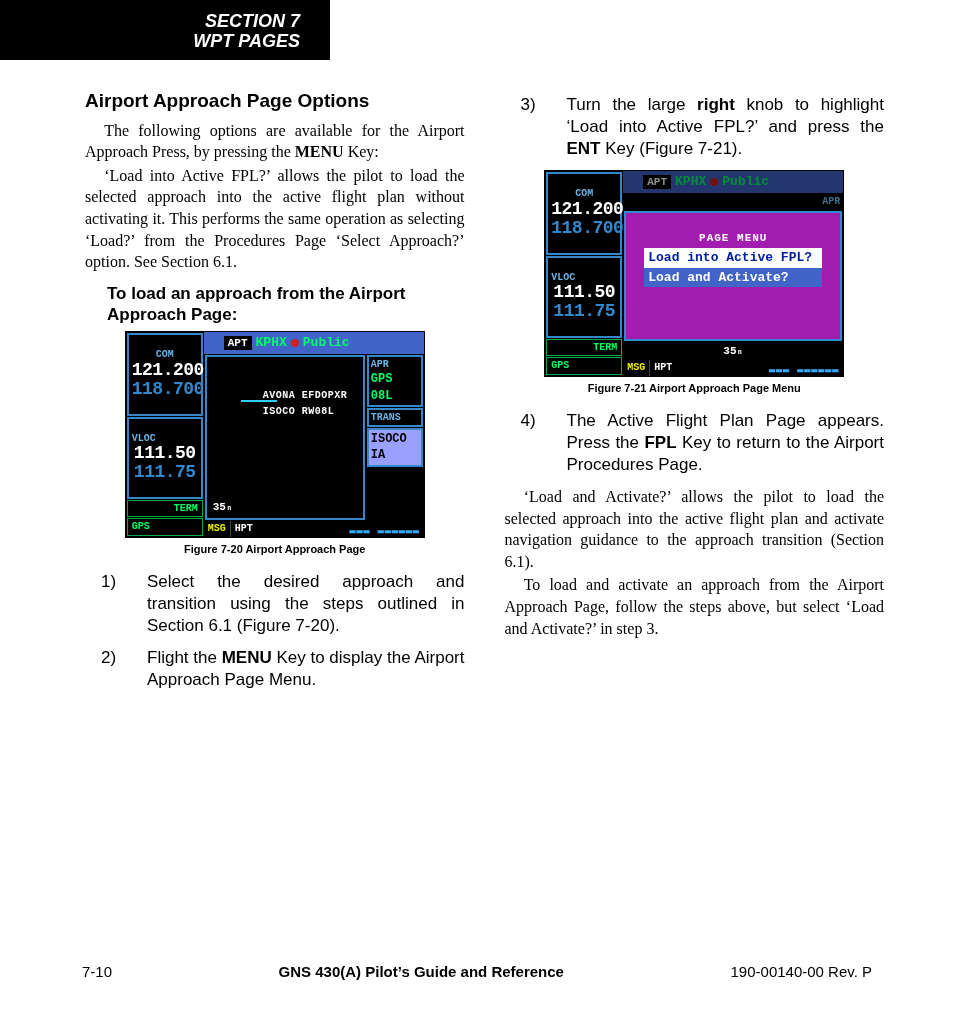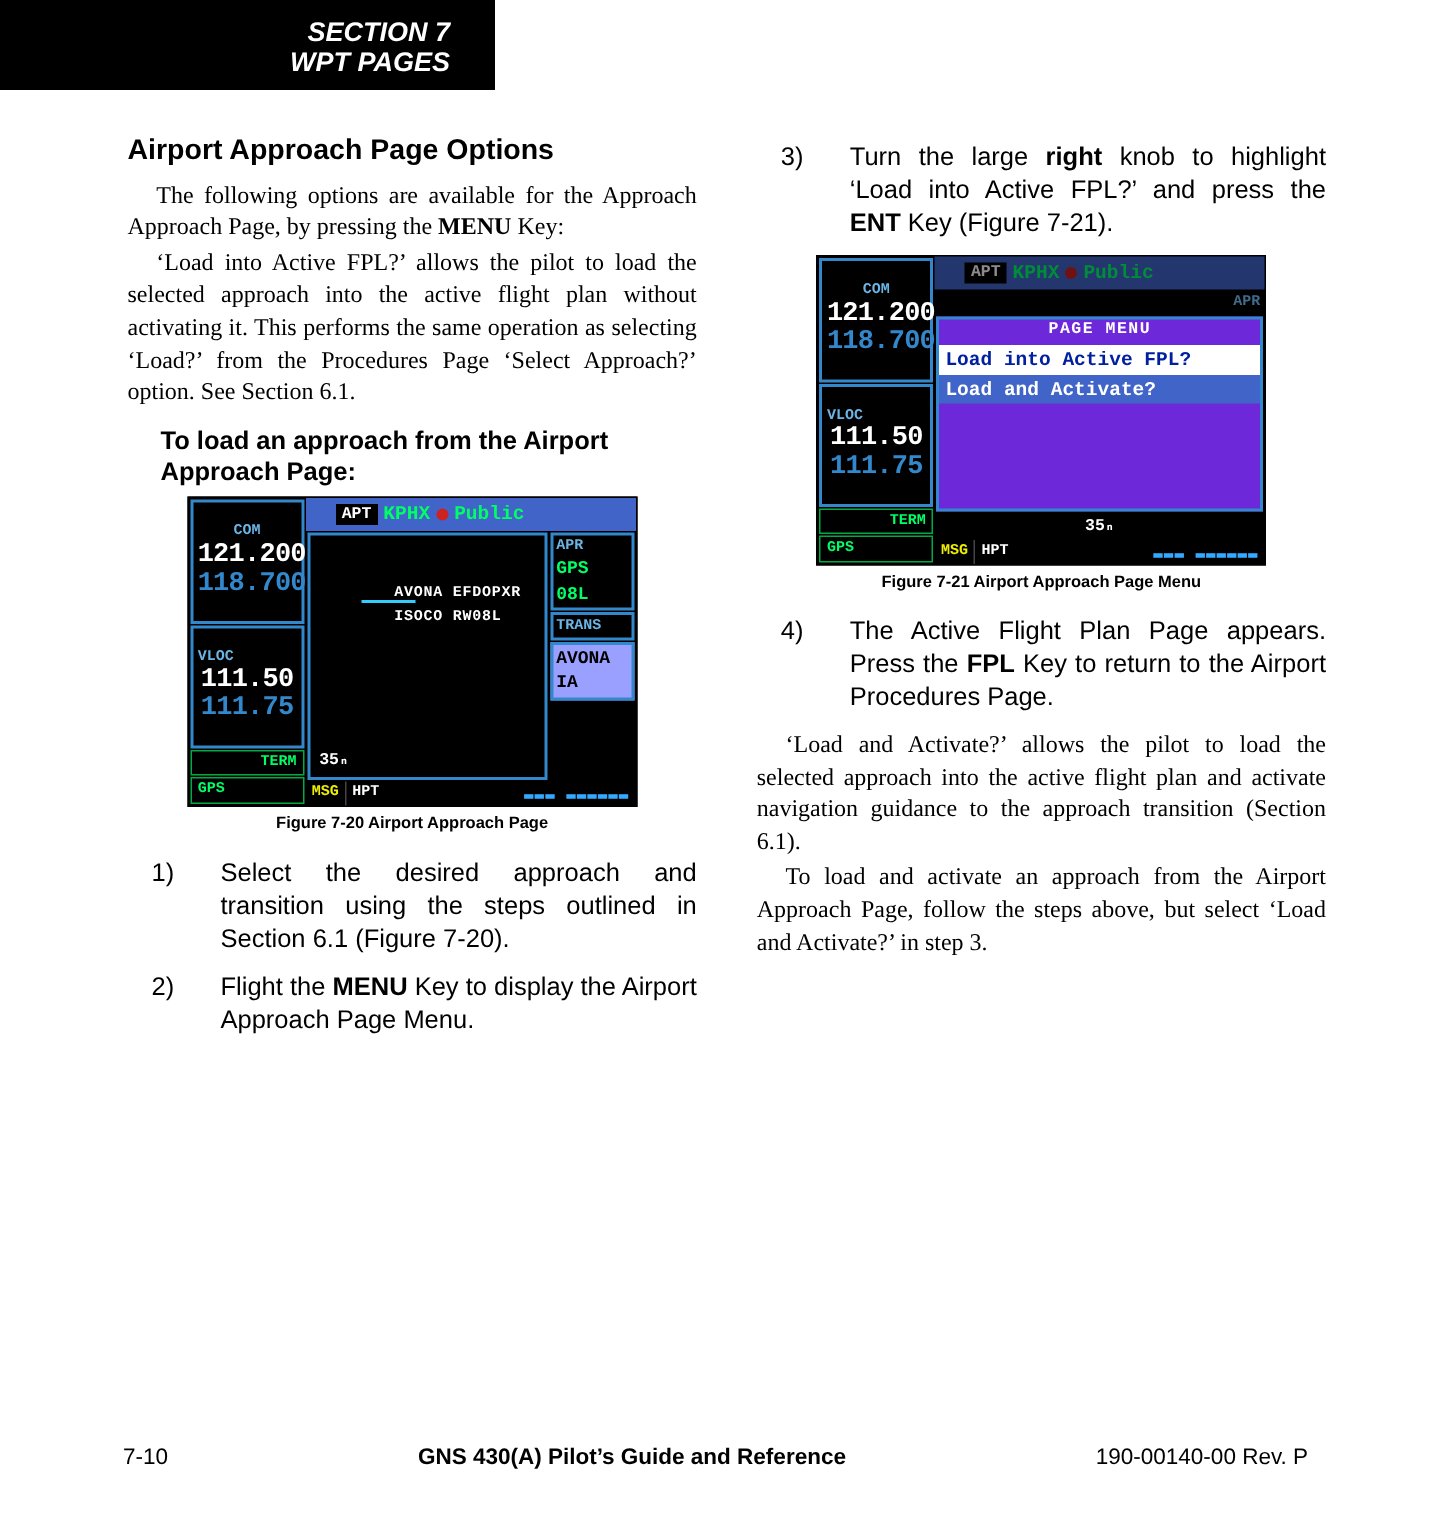--- a/index.html
+++ b/index.html
@@ -182,24 +182,24 @@
   .gps-bottom {
     display: flex;
     font-size: 10px;
   }
   .gps-bottom .b { padding: 1px 4px; }
   .b-msg { background:#000; color:#ee0; }
   .b-hpt { background:#000; color:#fff; border-left:1px solid #444; padding:1px 6px;}
   .b-bars { background:#000; color:#3af; flex:1; text-align:right; padding:1px 6px; letter-spacing:1px;}
   
   .menu-overlay {
-    background: #6d28d9;
+    background: #a21caf;
     border: 2px solid #3388cc;
     margin: 1px;
-    padding: 0;
+    padding: 18px;
     flex:1;
     min-height: 66px;
     position: relative;
   }
   .menu-title {
     color: #fff;
     font-size: 11px;
     text-align: center;
     letter-spacing: 1px;
     margin-bottom: 2px;
@@ -245,21 +245,21 @@
     <div class="line1">SECTION 7</div>
     <div class="line2">WPT PAGES</div>
   </div>
 
   <div class="columns">
 
     <div class="col">
       <div class="h2">Airport Approach Page Options</div>
 
       <p class="para para-indent">
-        <span>The following options are available for the Approach Approach Page, by pressing the </span><span class="bold">MENU</span><span> Key:</span>
+        <span>The following options are available for the Airport Approach Press, by pressing the </span><span class="bold">MENU</span><span> Key:</span>
       </p>
       <p class="para para-indent">‘Load into Active FPL?’ allows the pilot to load the selected approach into the active flight plan without activating it.  This performs the same operation as selecting ‘Load?’ from the Procedures Page ‘Select Approach?’ option.  See Section 6.1.</p>
 
       <div class="instr-head">To load an approach from the Airport Approach Page:</div>
 
       <div class="fig-wrap">
         <div class="gps">
           <div class="gps-row">
             <div class="gps-left">
               <div class="com-box gps-cell">
@@ -292,21 +292,21 @@
                 <div class="side-boxes">
                   <div class="side-cell">
                     <div>APR</div>
                     <div class="val">GPS</div>
                     <div class="val">08L</div>
                   </div>
                   <div class="side-cell">
                     <div>TRANS</div>
                   </div>
                   <div class="side-cell hl">
-                    <div class="val">AVONA IA</div>
+                    <div class="val">ISOCO IA</div>
                   </div>
                 </div>
               </div>
               <div class="gps-bottom">
                 <div class="b b-msg">MSG</div>
                 <div class="b b-hpt">HPT</div>
                 <div class="b b-bars">▂▂▂ ▂▂▂▂▂▂</div>
               </div>
             </div>
           </div>

